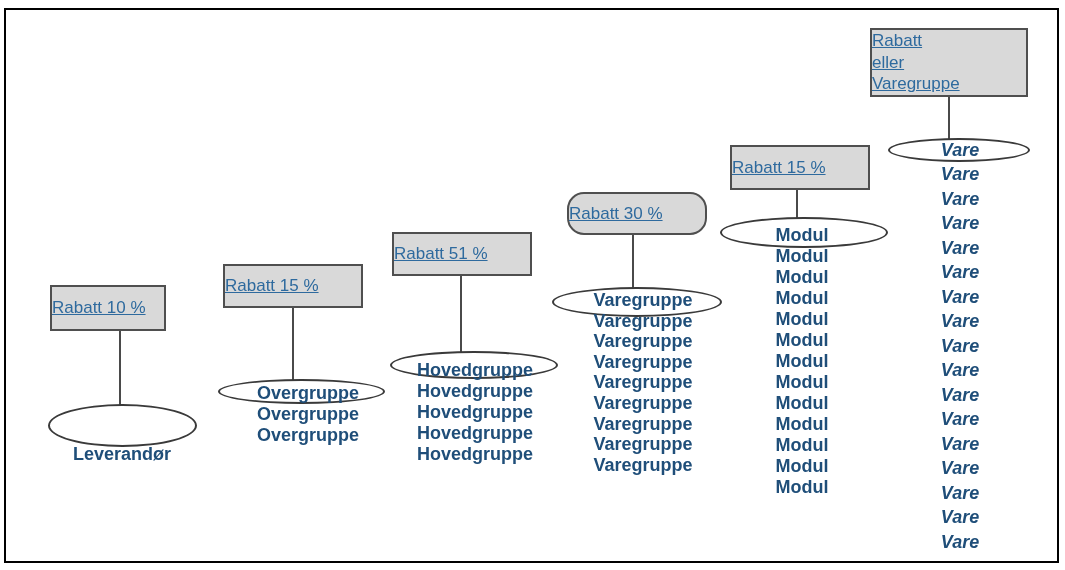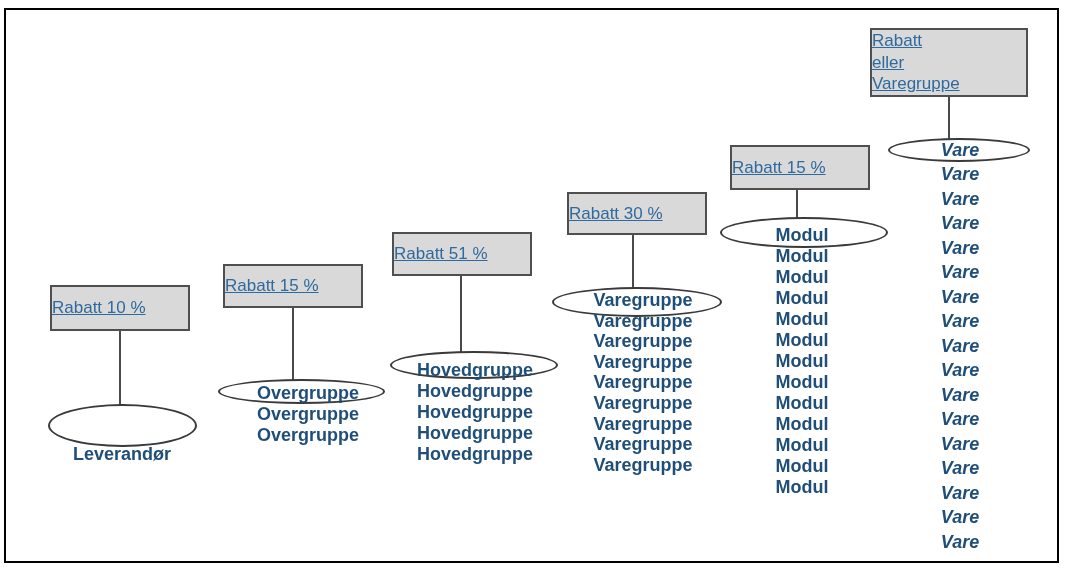--- a/index.html
+++ b/index.html
@@ -42,21 +42,21 @@
     white-space:nowrap;
   }
 </style>
 </head>
 <body>
 
 <div id="canvas">
   <div class="frame"></div>
   <div id="columns-root">
       <div>
-        <div class="discount-box" style="left: 50px; top: 285px; width: 140px; height: 46px;">
+        <div class="discount-box" style="left: 50px; top: 285px; width: 116px; height: 46px;">
           <span>Rabatt 10 %</span>
         </div>
         <div class="connector" style="left: 119px; top: 331px; height: 74px;"></div>
         <div class="ellipse" style="left: 48px; top: 404px; width: 149px; height: 43px;"></div>
         <div class="levels" style="left: 22px; top: 415.5px; width: 200px; margin-top: 28px;">
           <span class="level-row" style="line-height: 21px;">Leverandør</span>
         </div>
       </div>
       <div>
         <div class="discount-box" style="left: 223px; top: 264px; width: 140px; height: 44px;">
@@ -78,21 +78,21 @@
         <div class="ellipse" style="left: 390px; top: 351px; width: 168px; height: 28px;"></div>
         <div class="levels" style="left: 375px; top: 359.5px; width: 200px;">
           <span class="level-row" style="line-height: 21px;">Hovedgruppe</span>
           <span class="level-row" style="line-height: 21px;">Hovedgruppe</span>
           <span class="level-row" style="line-height: 21px;">Hovedgruppe</span>
           <span class="level-row" style="line-height: 21px;">Hovedgruppe</span>
           <span class="level-row" style="line-height: 21px;">Hovedgruppe</span>
         </div>
       </div>
       <div>
-        <div class="discount-box" style="left: 567px; top: 192px; width: 140px; height: 43px;">
+        <div class="discount-box" style="left: 567px; top: 192px; width: 140px; height: 43px; border-radius: 17px;">
           <span>Rabatt 30 %</span>
         </div>
         <div class="connector" style="left: 632px; top: 235px; height: 53px;"></div>
         <div class="ellipse" style="left: 552px; top: 287px; width: 170px; height: 30px;"></div>
         <div class="levels" style="left: 543px; top: 290px; width: 200px;">
           <span class="level-row" style="line-height: 20.6px;">Varegruppe</span>
           <span class="level-row" style="line-height: 20.6px;">Varegruppe</span>
           <span class="level-row" style="line-height: 20.6px;">Varegruppe</span>
           <span class="level-row" style="line-height: 20.6px;">Varegruppe</span>
           <span class="level-row" style="line-height: 20.6px;">Varegruppe</span>

